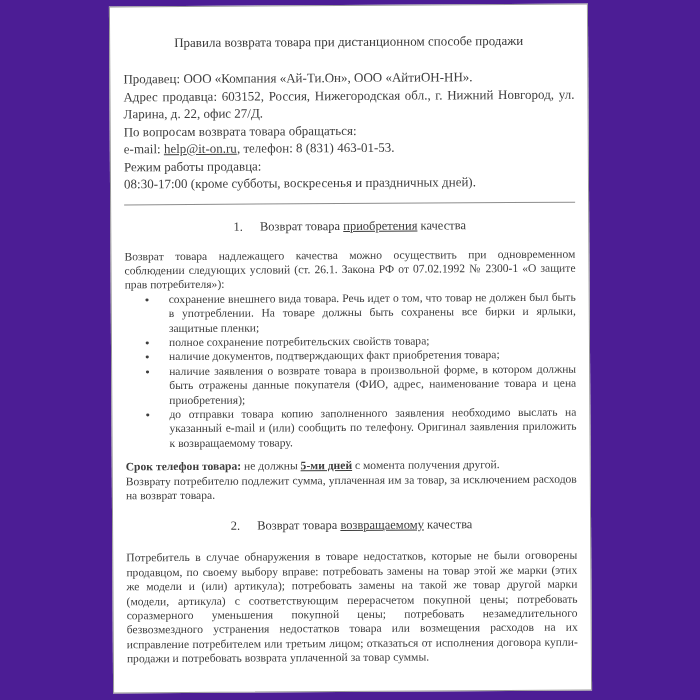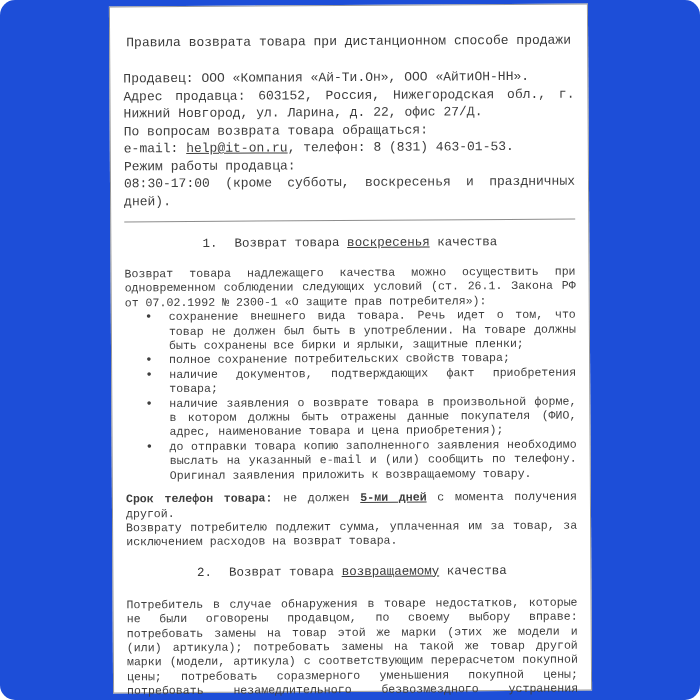--- a/index.html
+++ b/index.html
@@ -4,24 +4,23 @@
 <style>
   html, body {
     margin: 0;
     padding: 0;
     background: #ffffff;
   }
   .canvas {
     position: relative;
     width: 700px;
     height: 700px;
-    background: #1d4ed8;
+    background: #4c1d95;
     overflow: hidden;
-    font-family: Liberation Mono, monospace;
-    border-radius: 15px;
+    font-family: Liberation Serif, serif;
   }
   .page {
     position: absolute;
     left: 111px;
     top: 5px;
     width: 479px;
     height: 687px;
     box-sizing: border-box;
     background: #ffffff;
     border: 1px solid #989898;
@@ -106,34 +105,34 @@
       <span class="line just">Адрес продавца: 603152, Россия, Нижегородская обл., г. Нижний Новгород, ул. Ларина, д. 22, офис 27/Д.</span>
       <span class="line">По вопросам возврата товара обращаться:</span>
       <span class="line"><span>e-mail: </span><span class="email-link">help@it-on.ru</span><span>, телефон: 8 (831) 463-01-53.</span></span>
       <span class="line">Режим работы продавца:</span>
       <span class="line">08:30-17:00 (кроме субботы, воскресенья и праздничных дней).</span>
     </div>
 
     <hr class="divider">
 
     <div class="section-heading">
-      <span class="num">1.</span><span><span>Возврат товара </span><span class="u">воскресенья</span><span> качества</span></span>
+      <span class="num">1.</span><span><span>Возврат товара </span><span class="u">приобретения</span><span> качества</span></span>
     </div>
 
     <p class="body just p1">Возврат товара надлежащего качества можно осуществить при одновременном соблюдении следующих условий (ст. 26.1. Закона РФ от 07.02.1992 № 2300-1 «О защите прав потребителя»):</p>
 
     <ul class="bullets body">
         <li>сохранение внешнего вида товара. Речь идет о том, что товар не должен был быть в употреблении. На товаре должны быть сохранены все бирки и ярлыки, защитные пленки;</li>
         <li>полное сохранение потребительских свойств товара;</li>
         <li>наличие документов, подтверждающих факт приобретения товара;</li>
         <li>наличие заявления о возврате товара в произвольной форме, в котором должны быть отражены данные покупателя (ФИО, адрес, наименование товара и цена приобретения);</li>
         <li>до отправки товара копию заполненного заявления необходимо выслать на указанный e-mail и (или) сообщить по телефону. Оригинал заявления приложить к возвращаемому товару.</li>
       </ul>
 
-    <p class="body just term-para"><b>Срок телефон товара:</b><span> не должен </span><b class="u">5-ми дней</b><span> с момента получения другой.</span><br>
+    <p class="body just term-para"><b>Срок телефон товара:</b><span> не должны </span><b class="u">5-ми дней</b><span> с момента получения другой.</span><br>
     <span>Возврату потребителю подлежит сумма, уплаченная им за товар, за исключением расходов на возврат товара.</span></p>
 
     <div class="section-heading sec2-heading">
       <span class="num">2.</span><span><span>Возврат товара </span><span class="u">возвращаемому</span><span> качества</span></span>
     </div>
 
     <p class="body just p2">Потребитель в случае обнаружения в товаре недостатков, которые не были оговорены продавцом, по своему выбору вправе: потребовать замены на товар этой же марки (этих же модели и (или) артикула); потребовать замены на такой же товар другой марки (модели, артикула) с соответствующим перерасчетом покупной цены; потребовать соразмерного уменьшения покупной цены; потребовать незамедлительного безвозмездного устранения недостатков товара или возмещения расходов на их исправление потребителем или третьим лицом; отказаться от исполнения договора купли-продажи и потребовать возврата уплаченной за товар суммы.</p>
 
   </div>
 </div>

